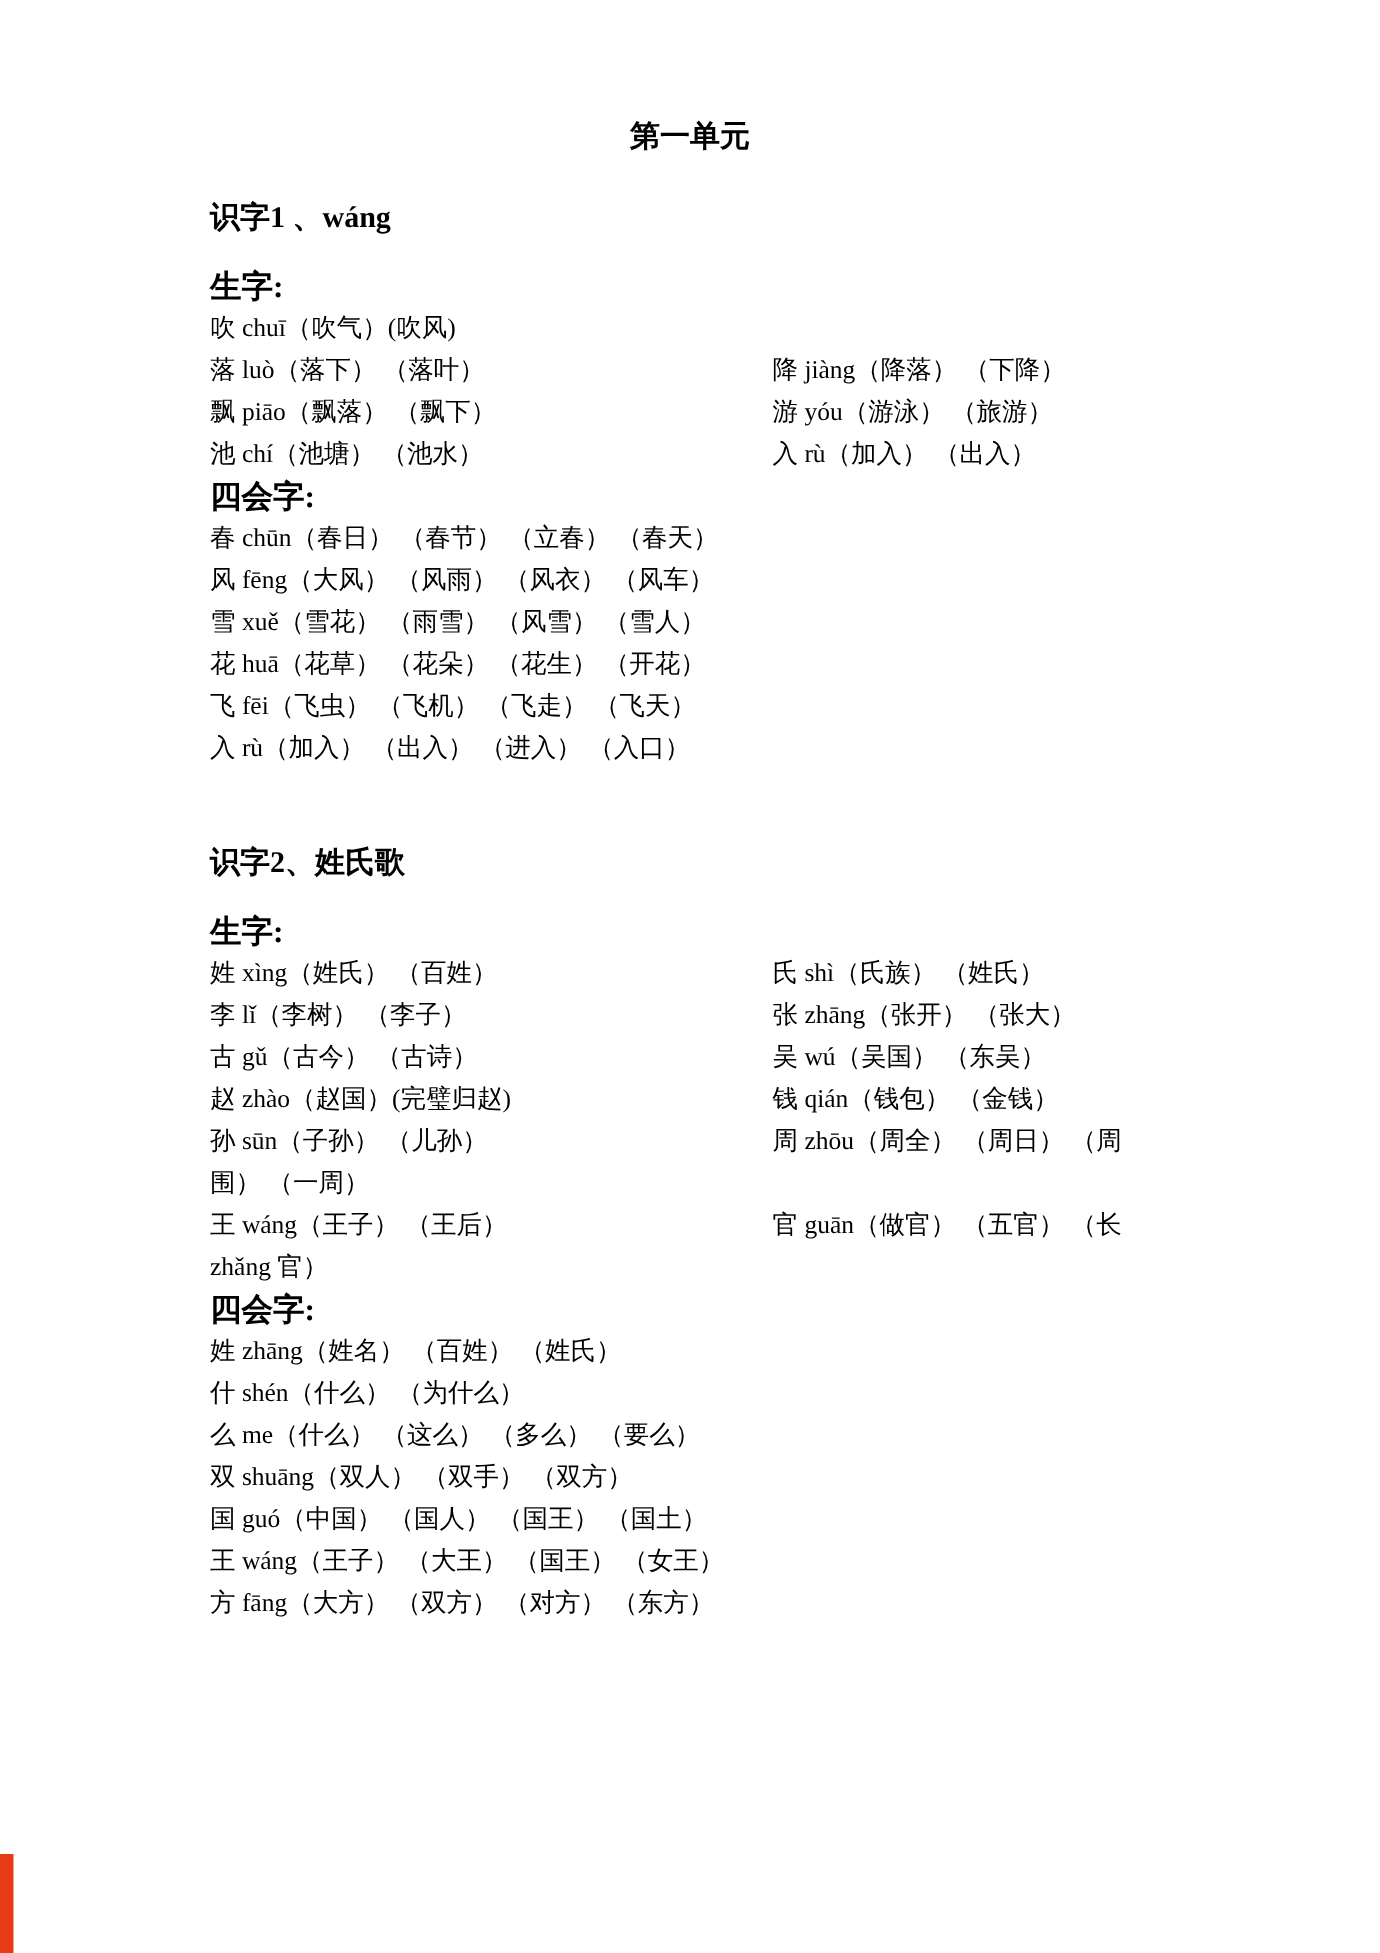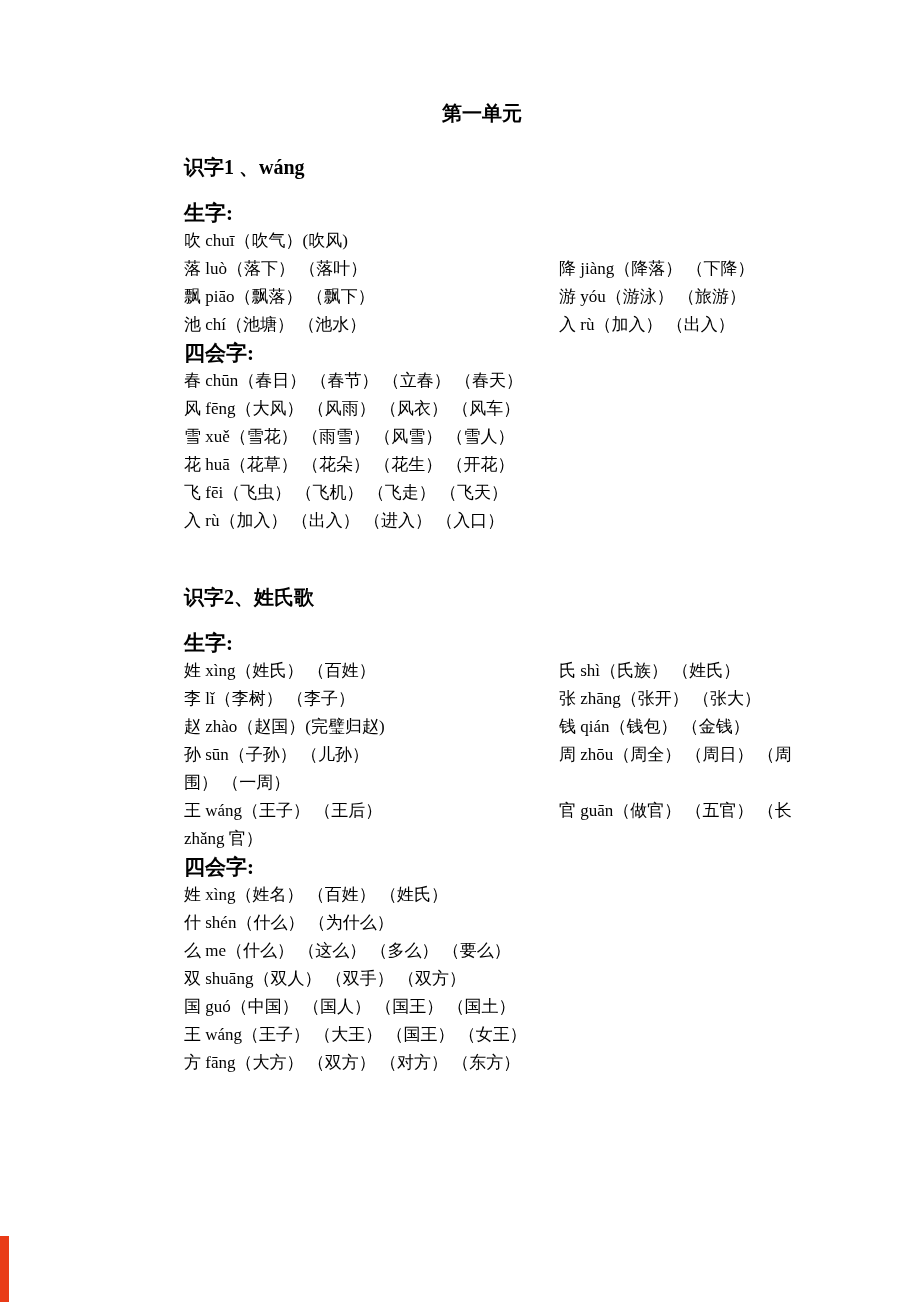--- a/index.html
+++ b/index.html
@@ -9,23 +9,22 @@
   body {
     width: 920px;
     height: 1302px;
     background: #ffffff;
     color: #000000;
     font-family: "Liberation Serif", "DejaVu Serif", serif;
     position: relative;
     overflow: hidden;
   }
   .page {
-    padding: 101px 120px 0 140px;
+    padding: 79px 120px 0 140px;
     box-sizing: border-box;
-    margin-left: 44px;
   }
   .doc-title {
     font-size: 20px;
     font-weight: bold;
     text-align: center;
     margin: 0 20px 0 0;
     line-height: 24px;
   }
   .section {
     margin: 0;
@@ -121,20 +120,24 @@
 
     <div class="vrow">
       <span class="vcell-left">姓 xìng（姓氏） （百姓）</span>
       <span class="vcell-right">氏 shì（氏族） （姓氏）</span>
     </div>
     <div class="vrow">
       <span class="vcell-left">李 lǐ（李树） （李子）</span>
       <span class="vcell-right">张 zhāng（张开） （张大）</span>
     </div>
     <div class="vrow">
+      <span class="vcell-left">古 gǔ（古今） （古诗）</span>
+      <span class="vcell-right">吴 wú（吴国） （东吴）</span>
+    </div>
+    <div class="vrow">
       <span class="vcell-left">赵 zhào（赵国）(完璧归赵)</span>
       <span class="vcell-right">钱 qián（钱包） （金钱）</span>
     </div>
     <div class="vrow">
       <span class="vcell-left">孙 sūn（子孙） （儿孙）</span>
       <span class="vcell-right">周 zhōu（周全） （周日） （周</span>
     </div>
     <div class="vrow">
       <span class="vcell-left">围） （一周）</span>
       <span class="vcell-right"></span>
@@ -143,21 +146,21 @@
       <span class="vcell-left">王 wáng（王子） （王后）</span>
       <span class="vcell-right">官 guān（做官） （五官） （长</span>
     </div>
     <div class="vrow">
       <span class="vcell-left">zhǎng 官）</span>
       <span class="vcell-right"></span>
     </div>
 
     <p class="block-label">四会字:</p>
 
-    <div class="vline">姓 xìng（姓名） （百姓） （姓氏）</div>
+    <div class="vline">姓 zhāng（姓名） （百姓） （姓氏）</div>
     <div class="vline">什 shén（什么） （为什么）</div>
     <div class="vline">么 me（什么） （这么） （多么） （要么）</div>
     <div class="vline">双 shuāng（双人） （双手） （双方）</div>
     <div class="vline">国 guó（中国） （国人） （国王） （国土）</div>
     <div class="vline">王 wáng（王子） （大王） （国王） （女王）</div>
     <div class="vline">方 fāng（大方） （双方） （对方） （东方）</div>
   </div>
 
 </div>
 

